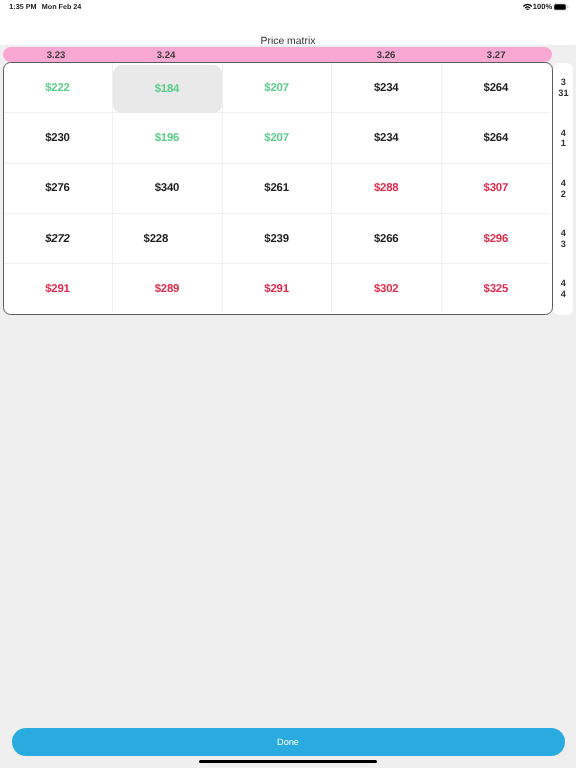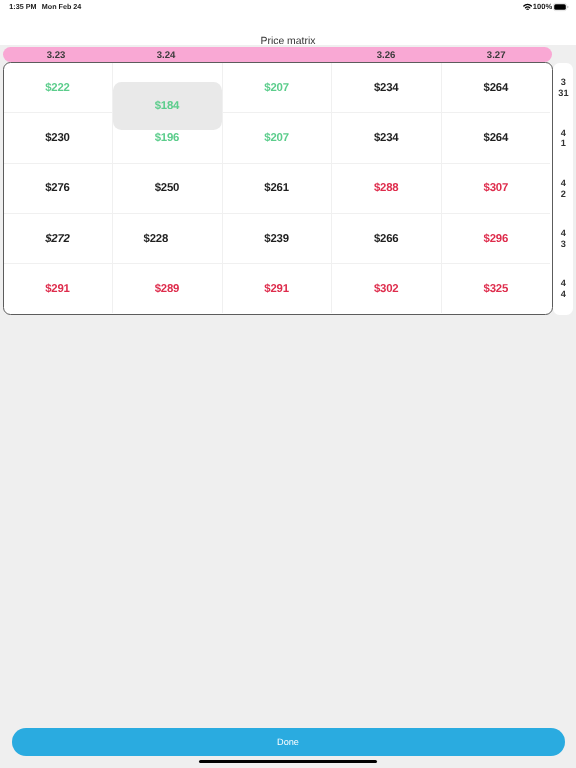--- a/index.html
+++ b/index.html
@@ -67,31 +67,31 @@
   <div class="table">
       <div class="vline" style="left: 108.2px;"></div>
       <div class="vline" style="left: 217.8px;"></div>
       <div class="vline" style="left: 327.4px;"></div>
       <div class="vline" style="left: 437px;"></div>
       <div class="hline" style="top: 49.2px;"></div>
       <div class="hline" style="top: 99.4px;"></div>
       <div class="hline" style="top: 149.6px;"></div>
       <div class="hline" style="top: 199.8px;"></div>
       <div class="cell g" style="left: -1.4px; top: -0.2px; width: 109.6px; height: 50.2px;">$222</div>
-      <div class="cell g sel" style="left: 108.5px; top: 19px; width: 109px; height: 47.8px;">$184</div>
+      <div class="cell g sel" style="left: 108.5px; top: 2px; width: 109px; height: 47.8px;">$184</div>
       <div class="cell g" style="left: 217.8px; top: -0.2px; width: 109.6px; height: 50.2px;">$207</div>
       <div class="cell k" style="left: 327.4px; top: -0.2px; width: 109.6px; height: 50.2px;">$234</div>
       <div class="cell k" style="left: 437px; top: -0.2px; width: 109.6px; height: 50.2px;">$264</div>
       <div class="cell k" style="left: -1.4px; top: 50px; width: 109.6px; height: 50.2px;">$230</div>
       <div class="cell g" style="left: 108.2px; top: 50px; width: 109.6px; height: 50.2px;">$196</div>
       <div class="cell g" style="left: 217.8px; top: 50px; width: 109.6px; height: 50.2px;">$207</div>
       <div class="cell k" style="left: 327.4px; top: 50px; width: 109.6px; height: 50.2px;">$234</div>
       <div class="cell k" style="left: 437px; top: 50px; width: 109.6px; height: 50.2px;">$264</div>
       <div class="cell k" style="left: -1.4px; top: 100.2px; width: 109.6px; height: 50.2px;">$276</div>
-      <div class="cell k" style="left: 108.2px; top: 100.2px; width: 109.6px; height: 50.2px;">$250</div>
+      <div class="cell k" style="left: 108.2px; top: 100.2px; width: 109.6px; height: 50.2px;">$340</div>
       <div class="cell k" style="left: 217.8px; top: 100.2px; width: 109.6px; height: 50.2px;">$261</div>
       <div class="cell r" style="left: 327.4px; top: 100.2px; width: 109.6px; height: 50.2px;">$288</div>
       <div class="cell r" style="left: 437px; top: 100.2px; width: 109.6px; height: 50.2px;">$307</div>
       <div class="cell k" style="left: -1.4px; top: 150.4px; width: 109.6px; height: 50.2px; font-style: italic;">$272</div>
       <div class="cell k" style="left: 97px; top: 150.4px; width: 109.6px; height: 50.2px;">$228</div>
       <div class="cell k" style="left: 217.8px; top: 150.4px; width: 109.6px; height: 50.2px;">$239</div>
       <div class="cell k" style="left: 327.4px; top: 150.4px; width: 109.6px; height: 50.2px;">$266</div>
       <div class="cell r" style="left: 437px; top: 150.4px; width: 109.6px; height: 50.2px;">$296</div>
       <div class="cell r" style="left: -1.4px; top: 200.6px; width: 109.6px; height: 50.2px;">$291</div>
       <div class="cell r" style="left: 108.2px; top: 200.6px; width: 109.6px; height: 50.2px;">$289</div>

